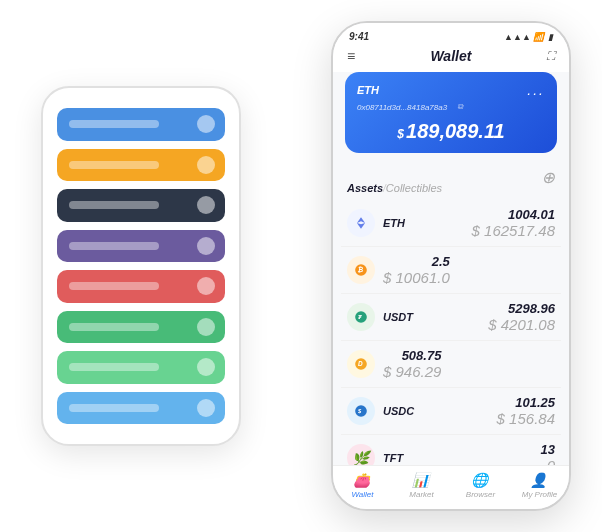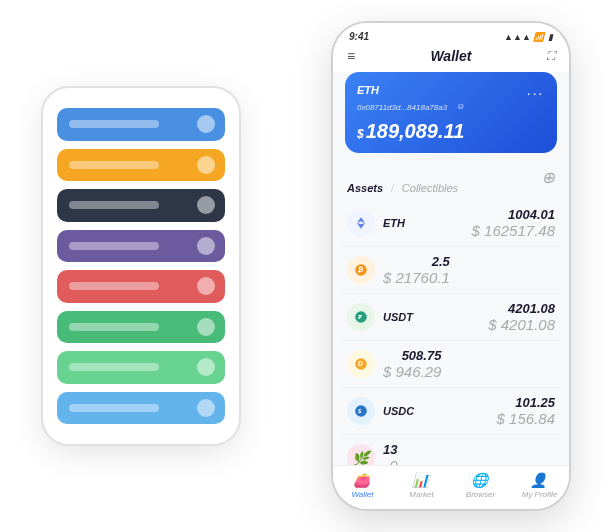--- a/index.html
+++ b/index.html
@@ -127,31 +127,31 @@
     .eth-card-top {
       display: flex;
       justify-content: space-between;
       align-items: center;
       margin-bottom: 4px;
     }
     .eth-card-label { font-size: 11px; font-weight: 700; }
     .eth-card-dots { font-size: 14px; letter-spacing: 2px; }
     .eth-card-address { font-size: 8px; opacity: 0.8; margin-bottom: 8px; display: flex; align-items: center; gap: 10px; }
     .eth-card-address .copy-icon { font-size: 8px; opacity: 0.7; }
-    .eth-card-amount { font-size: 20px; font-weight: 700; text-align: left; margin-top: 8px; }
+    .eth-card-amount { font-size: 20px; font-weight: 700; text-align: center; margin-top: 8px; }
     .eth-card-amount .dollar { font-size: 12px; margin-right: 2px; }
 
     .assets-header {
       display: flex;
       justify-content: space-between;
       align-items: center;
       padding: 0 14px 6px;
       flex-shrink: 0;
     }
-    .assets-tabs { display: flex; gap: 8px; align-items: flex-end; margin-top: 21px; }
+    .assets-tabs { display: flex; align-items: flex-end; margin-top: 21px; }
     .assets-tab-active { font-size: 11px; font-weight: 600; color: #1a1a2e; }
     .assets-tab-sep { font-size: 10px; color: #ccc; }
     .assets-tab-inactive { font-size: 11px; color: #aaa; }
     .assets-add { font-size: 16px; color: #aaa; }
 
     .assets-list {
       flex: 1;
       overflow: hidden;
       padding: 0 8px;
     }
@@ -303,33 +303,33 @@
       </div>
       <div class="asset-row">
         <div class="asset-icon icon-imbtc">
           <svg width="14" height="14" viewBox="0 0 24 24" fill="#f7931a">
               <circle cx="12" cy="12" r="10"></circle>
               <text x="6" y="16" font-size="11" fill="white" font-weight="bold">₿</text>
             </svg>
         </div>
         <div class="asset-values">
           <div class="asset-amount">2.5</div>
-          <div class="asset-usd">$ 21760.1</div>
+          <div class="asset-usd">$ 10061.0</div>
         </div>
       </div>
       <div class="asset-row">
         <div class="asset-icon icon-usdt">
           <svg width="14" height="14" viewBox="0 0 24 24" fill="#26a17b">
               <circle cx="12" cy="12" r="10"></circle>
               <text x="7" y="16" font-size="10" fill="white" font-weight="bold">₮</text>
             </svg>
         </div>
         <span class="asset-name">USDT</span>
         <div class="asset-values">
-          <div class="asset-amount">4201.08</div>
+          <div class="asset-amount">5298.96</div>
           <div class="asset-usd">$ 4201.08</div>
         </div>
       </div>
       <div class="asset-row">
         <div class="asset-icon icon-dai">
           <svg width="14" height="14" viewBox="0 0 24 24" fill="#f5a623">
               <circle cx="12" cy="12" r="10"></circle>
               <text x="7" y="16" font-size="11" fill="white" font-weight="bold">D</text>
             </svg>
         </div>
@@ -346,20 +346,21 @@
             </svg>
         </div>
         <span class="asset-name">USDC</span>
         <div class="asset-values">
           <div class="asset-amount">101.25</div>
           <div class="asset-usd">$ 156.84</div>
         </div>
       </div>
       <div class="asset-row">
         <div class="asset-icon icon-tft">🌿</div>
+        <span class="asset-name">TFT</span>
         <div class="asset-values">
           <div class="asset-amount">13</div>
           <div class="asset-usd">0</div>
         </div>
       </div>
     </div>
 
     <div class="phone-nav">
       <div class="nav-item">
         <span class="nav-icon active">👛</span>

